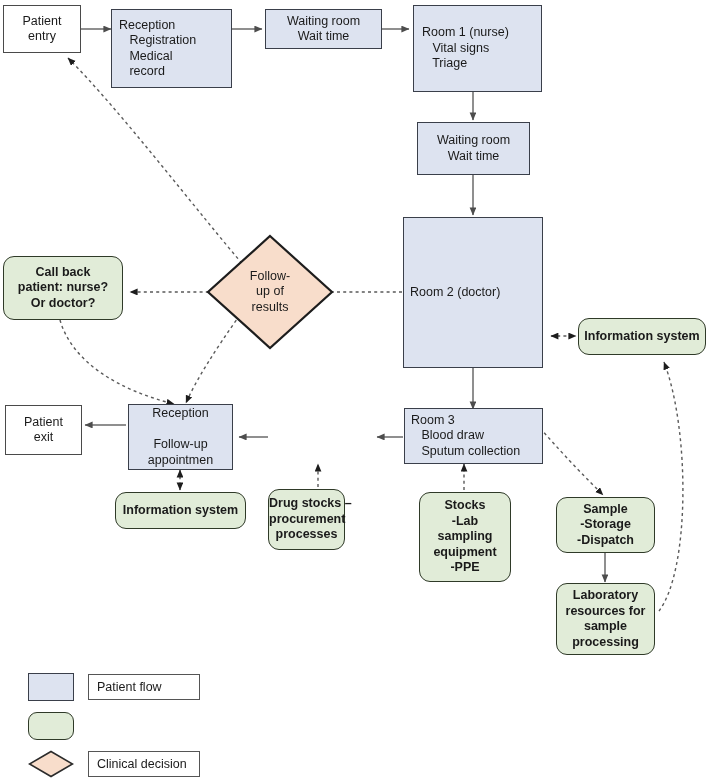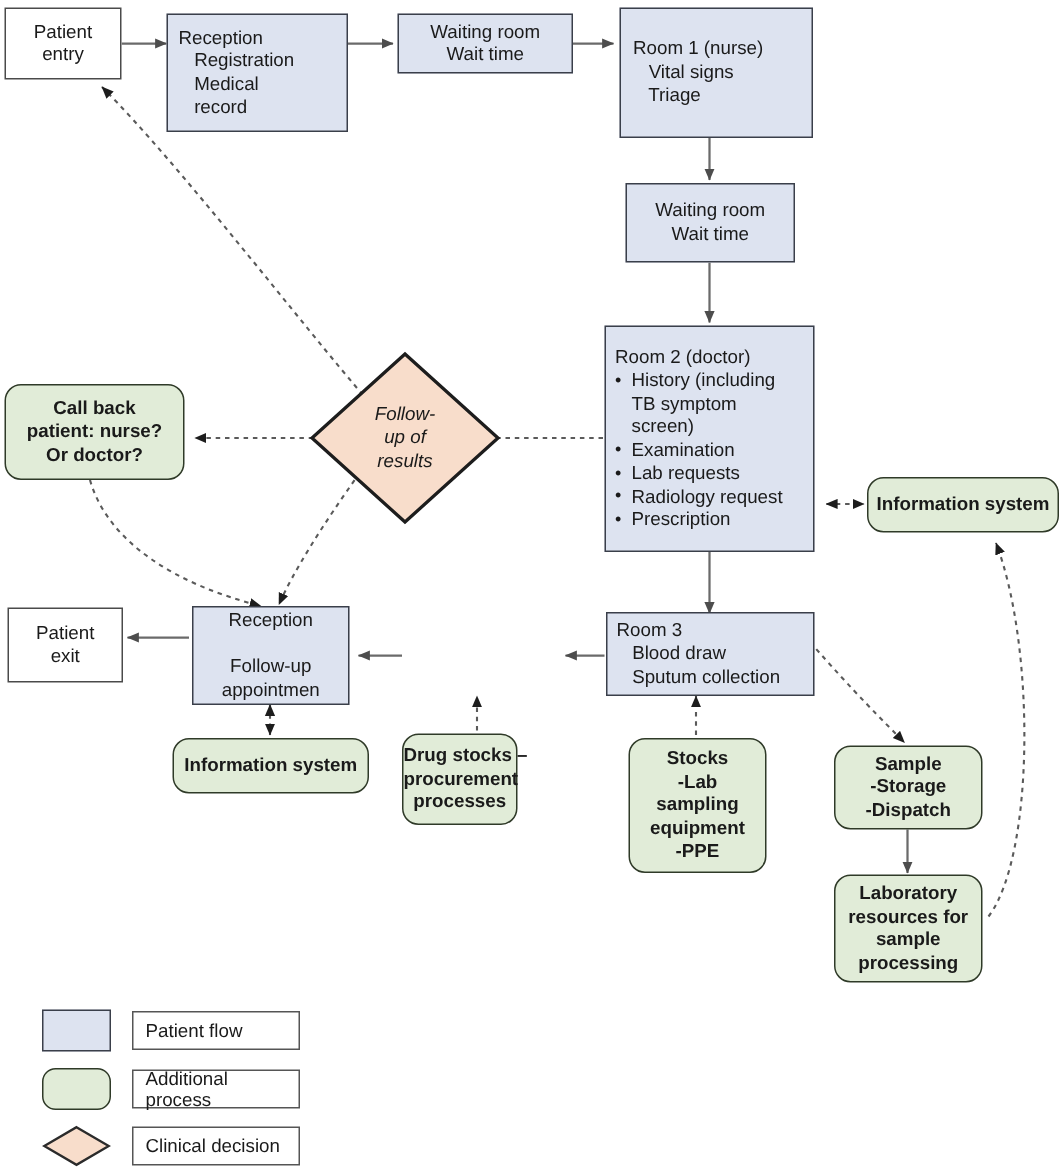--- a/index.html
+++ b/index.html
@@ -226,31 +226,24 @@
   <div class="node n-flow c-center" style="left:417px; top:122px; width:113px; height:53px;">
     <div class="lines">
         <span class="ln">Waiting room</span>
         <span class="ln">Wait time</span>
       </div>
   </div>
 
   <div class="node n-flow c-left" style="left:403px; top:217px; width:140px; height:151px; padding:6px 6px; justify-content:center;">
     <div style="width:100%;">
       <div>Room 2 (doctor)</div>
-      <ul class="bullets">
-          <li><span>History (including</span><span class="cont">TB symptom</span><span class="cont">screen)</span></li>
-          <li><span>Examination</span></li>
-          <li><span>Lab requests</span></li>
-          <li><span>Radiology request</span></li>
-          <li><span>Prescription</span></li>
-        </ul>
     </div>
   </div>
 
-  <div class="diamond-wrap" style="left:205px; top:233px; width:130px; height:118px;font-style:italic;">
+  <div class="diamond-wrap" style="left:205px; top:233px; width:130px; height:118px;">
     <svg width="130" height="118" viewBox="0 0 130 118">
       <polygon points="65,3 127,59 65,115 3,59" fill="#f8ddcb" stroke="#1d1d1d" stroke-width="2.2"></polygon>
     </svg>
     <div class="diamond-label">
         <span class="ln">Follow-</span>
         <span class="ln">up of</span>
         <span class="ln">results</span>
       </div>
   </div>
 
@@ -336,23 +329,20 @@
 
   <div class="legend-row" style="left:28px; top:673px;">
     <div class="legend-swatch sw-flow"></div>
     <div class="legend-label">
       <span>Patient flow</span>
     </div>
   </div>
 
   <div class="legend-row" style="left:28px; top:712px;">
     <div class="legend-swatch sw-proc"></div>
-    <div class="legend-label">
-      <span>Additional process</span>
-    </div>
   </div>
 
   <div class="legend-row" style="left:28px; top:750px;">
     <div class="sw-dec">
       <svg width="46" height="28" viewBox="0 0 46 28">
         <polygon points="23,1.5 44.5,14 23,26.5 1.5,14" fill="#f8ddcb" stroke="#2b2b2b" stroke-width="1.6"></polygon>
       </svg>
     </div>
     <div class="legend-label">
       <span>Clinical decision</span>

